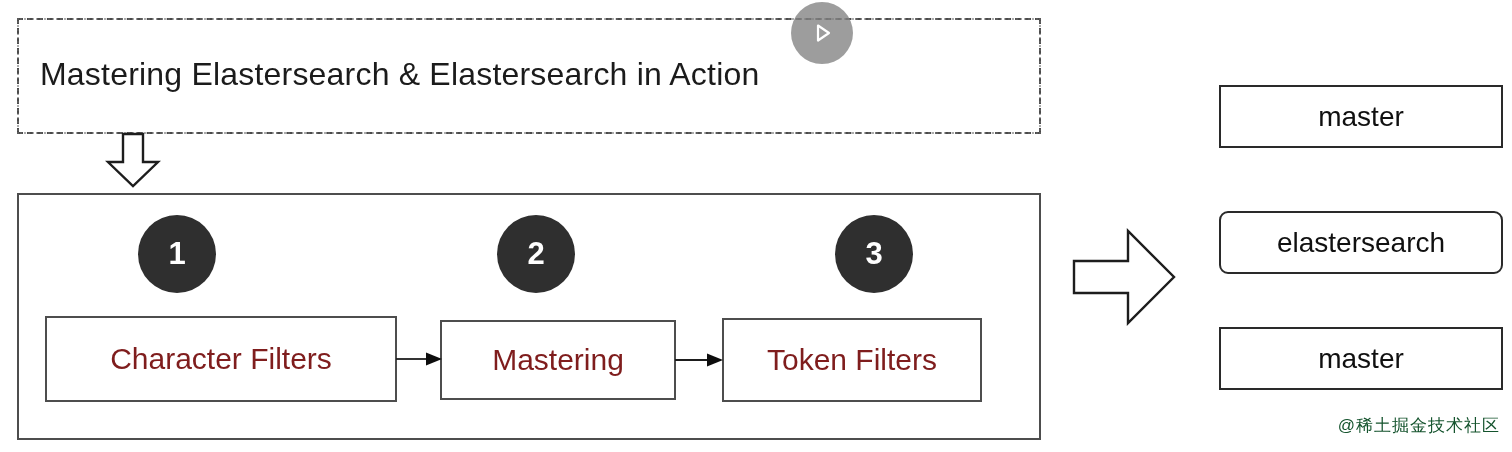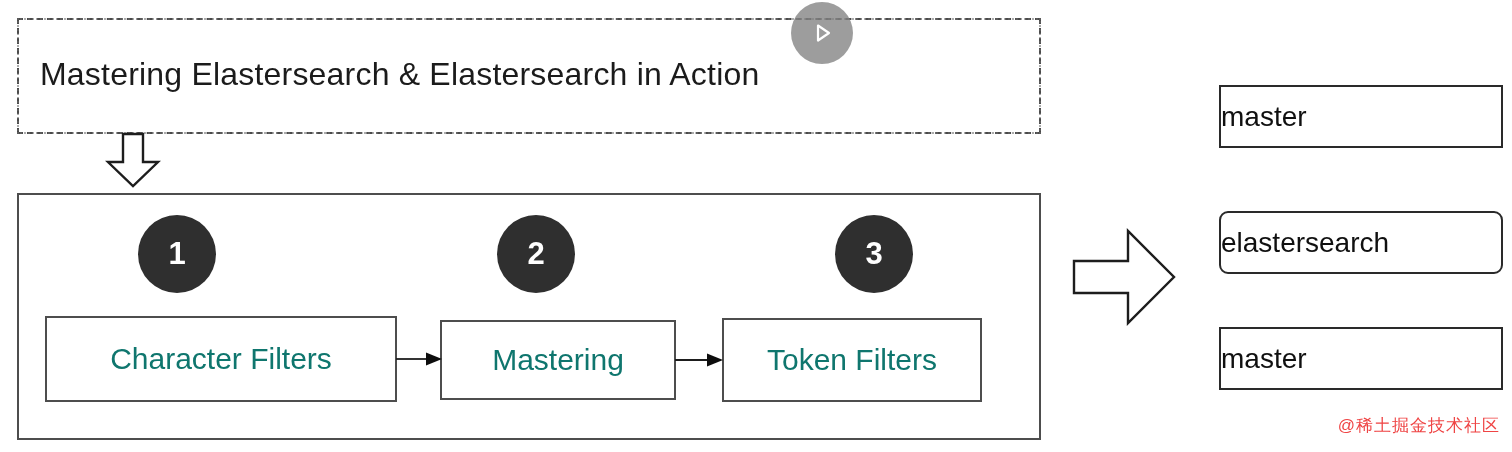--- a/index.html
+++ b/index.html
@@ -110,21 +110,21 @@
   .stage-box {
     position: absolute;
     border: 2px solid #4d4d4d;
     box-sizing: border-box;
     background: #ffffff;
     display: flex;
     align-items: center;
     justify-content: center;
     font-size: 30px;
     font-weight: 300;
-    color: #0f766e;
+    color: #7f1d1d;
     white-space: nowrap;
     font-family: "Liberation Sans", sans-serif;
   }
   .stage-char   { left: 45px;  top: 316px; width: 352px; height: 86px; }
   .stage-token  { left: 440px; top: 320px; width: 236px; height: 80px; }
   .stage-tokenf { left: 722px; top: 318px; width: 260px; height: 84px; }
 
   
   .connector {
     position: absolute;
@@ -145,37 +145,38 @@
   
   .token-box {
     position: absolute;
     left: 1219px;
     width: 284px;
     border: 2px solid #2a2a2a;
     box-sizing: border-box;
     background: #ffffff;
     display: flex;
     align-items: center;
+    justify-content: center;
     font-size: 28px;
     font-weight: 300;
     color: #101010;
     white-space: nowrap;
     font-family: "Liberation Sans", sans-serif;
   }
   .token-0 { top: 85px;  height: 63px; }
   .token-1 { top: 211px; height: 63px; border-radius: 9px; }
   .token-2 { top: 327px; height: 63px; }
 
   
   .watermark {
     position: absolute;
     right: 12px;
     top: 414px;
     font-size: 17px;
-    color: #ef4444;
+    color: #14532d;
     letter-spacing: 1px;
     font-family: "Liberation Sans", sans-serif;
     white-space: nowrap;
   }
 </style>
 </head>
 <body>
 
 <div id="canvas">
 

